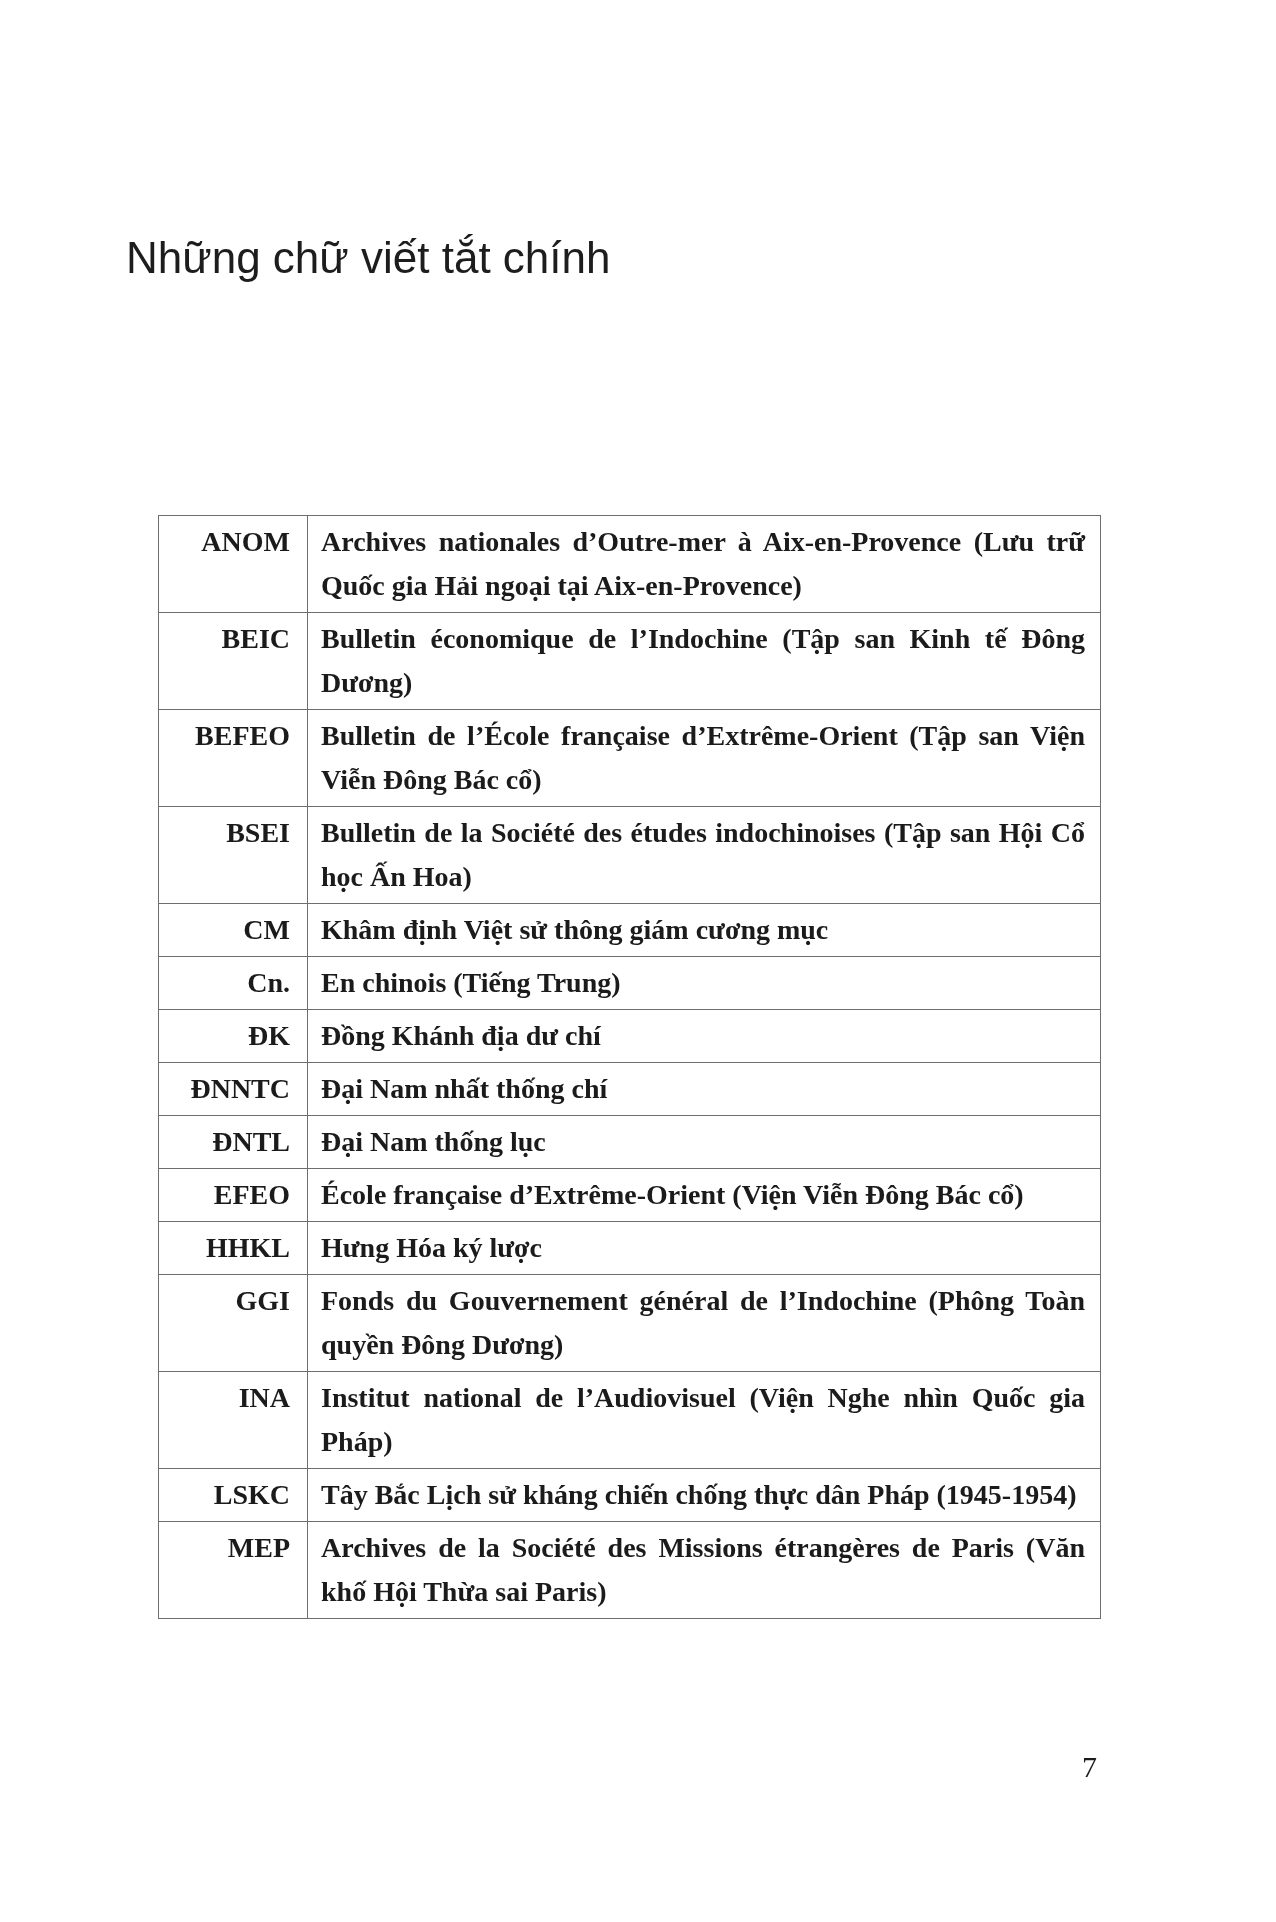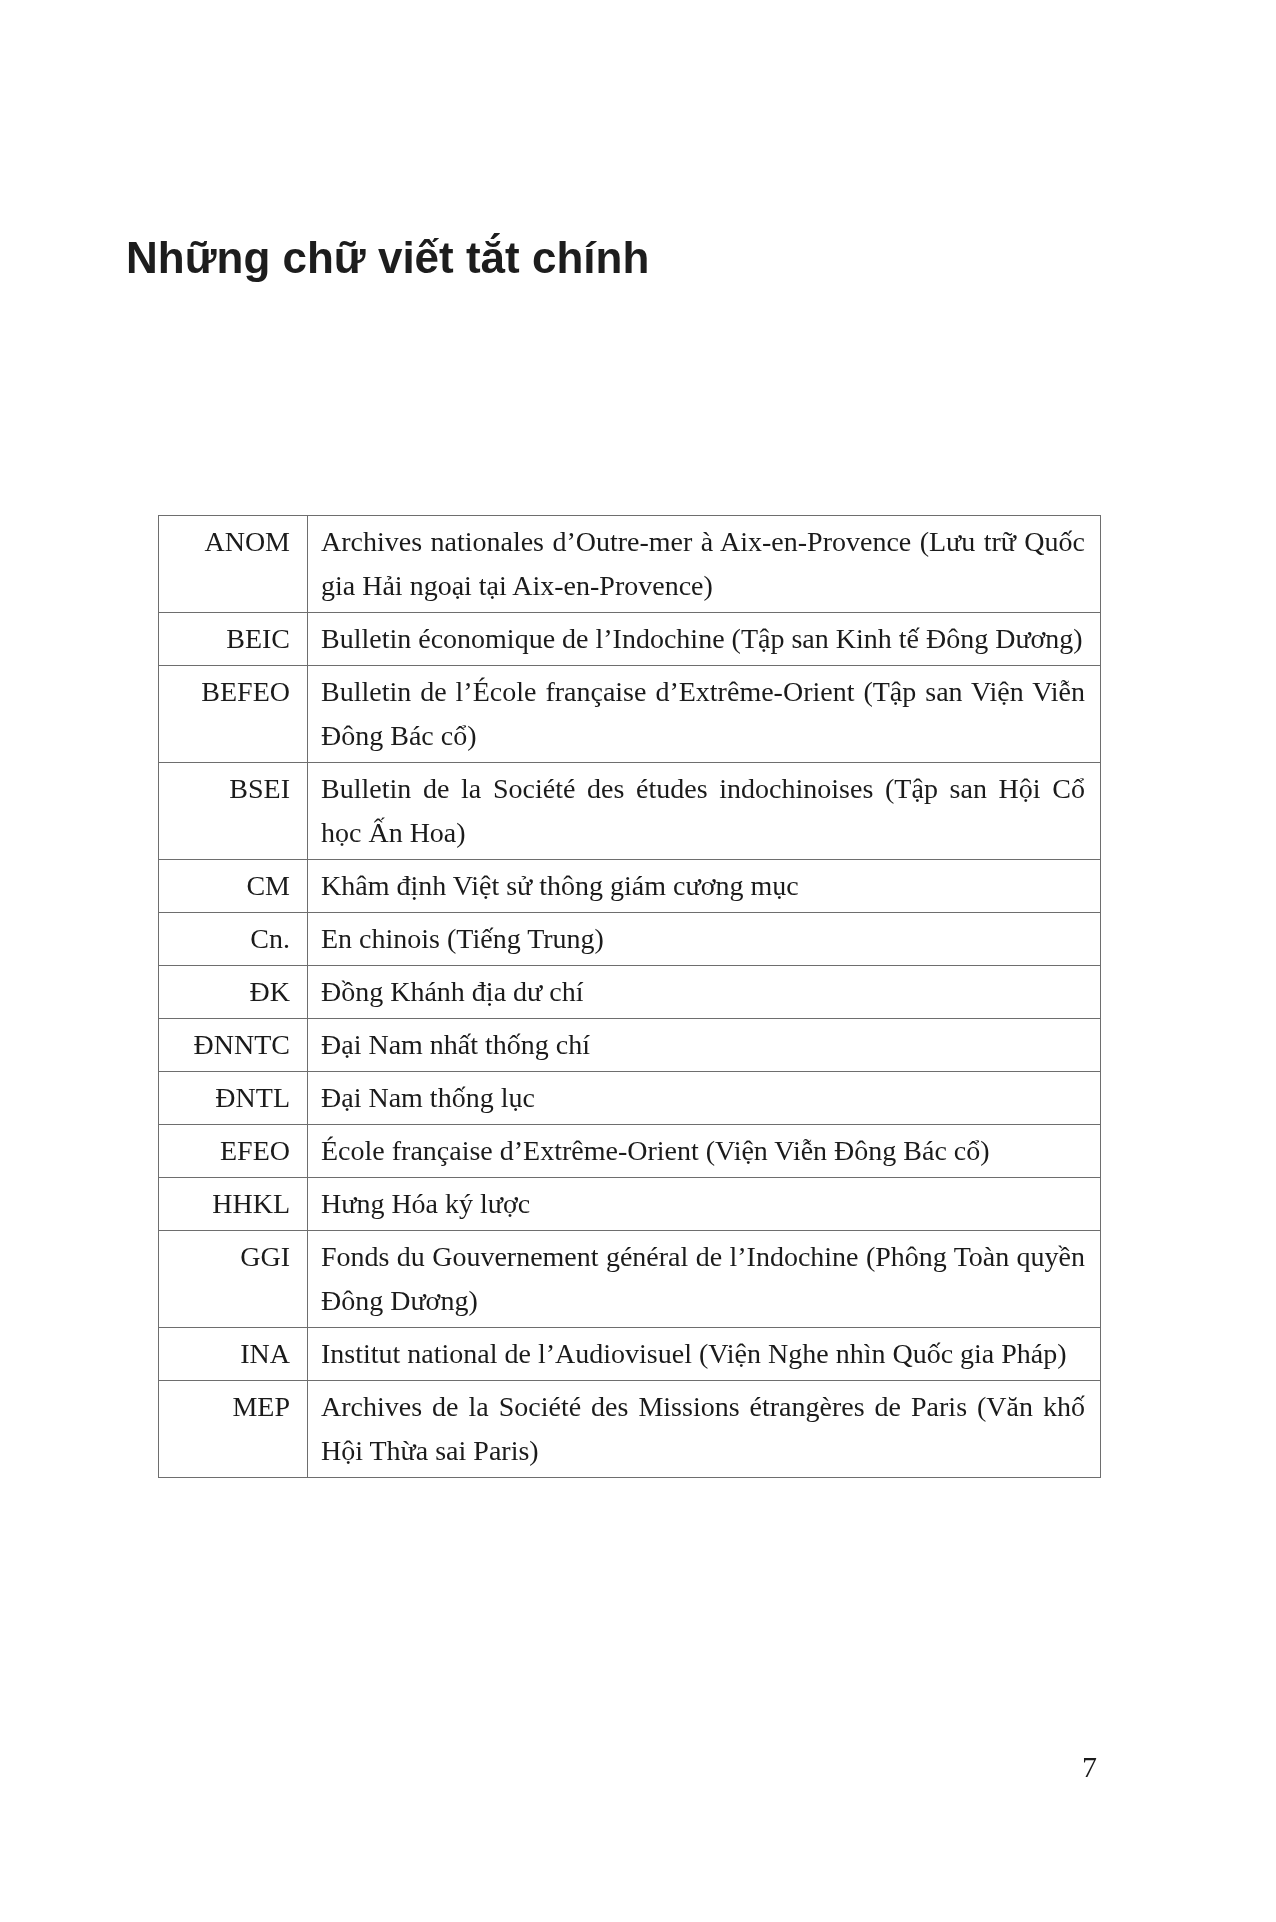--- a/index.html
+++ b/index.html
@@ -14,40 +14,41 @@
     background: #ffffff;
     font-family: "Liberation Serif", serif;
     color: #1b1b1b;
     overflow: hidden;
   }
   .title {
     position: absolute;
     left: 126px;
     top: 204px;
     font-family: "Liberation Sans", sans-serif;
-    font-weight: 700;
+    font-weight: 400;
     font-size: 44px;
     letter-spacing: 0px;
     color: #1d1d1d;
     white-space: nowrap;
   }
   table.abbrev-table {
     position: absolute;
     left: 158px;
     top: 515px;
     width: 942px;
     table-layout: fixed;
     border-collapse: collapse;
   }
   table.abbrev-table td {
     border: 1px solid #6e6e6e;
     font-size: 28px;
     line-height: 44px;
     vertical-align: top;
     box-sizing: border-box;
+    font-weight: bold;
   }
   td.abbr {
     width: 149px;
     text-align: right;
     padding: 4px 17px 4px 6px;
     white-space: nowrap;
   }
   td.desc {
     width: 793px;
     text-align: justify;
@@ -116,20 +117,24 @@
         </tr>
         <tr>
           <td class="abbr">GGI</td>
           <td class="desc">Fonds du Gouvernement général de l’Indochine (Phông Toàn quyền Đông Dương)</td>
         </tr>
         <tr>
           <td class="abbr">INA</td>
           <td class="desc">Institut national de l’Audiovisuel (Viện Nghe nhìn Quốc gia Pháp)</td>
         </tr>
         <tr>
+          <td class="abbr">LSKC</td>
+          <td class="desc">Tây Bắc Lịch sử kháng chiến chống thực dân Pháp (1945-1954)</td>
+        </tr>
+        <tr>
           <td class="abbr">MEP</td>
           <td class="desc">Archives de la Société des Missions étrangères de Paris (Văn khố Hội Thừa sai Paris)</td>
         </tr>
       </tbody>
   </table>
 
   <div class="page-number">7</div>
 
 </div>
 

